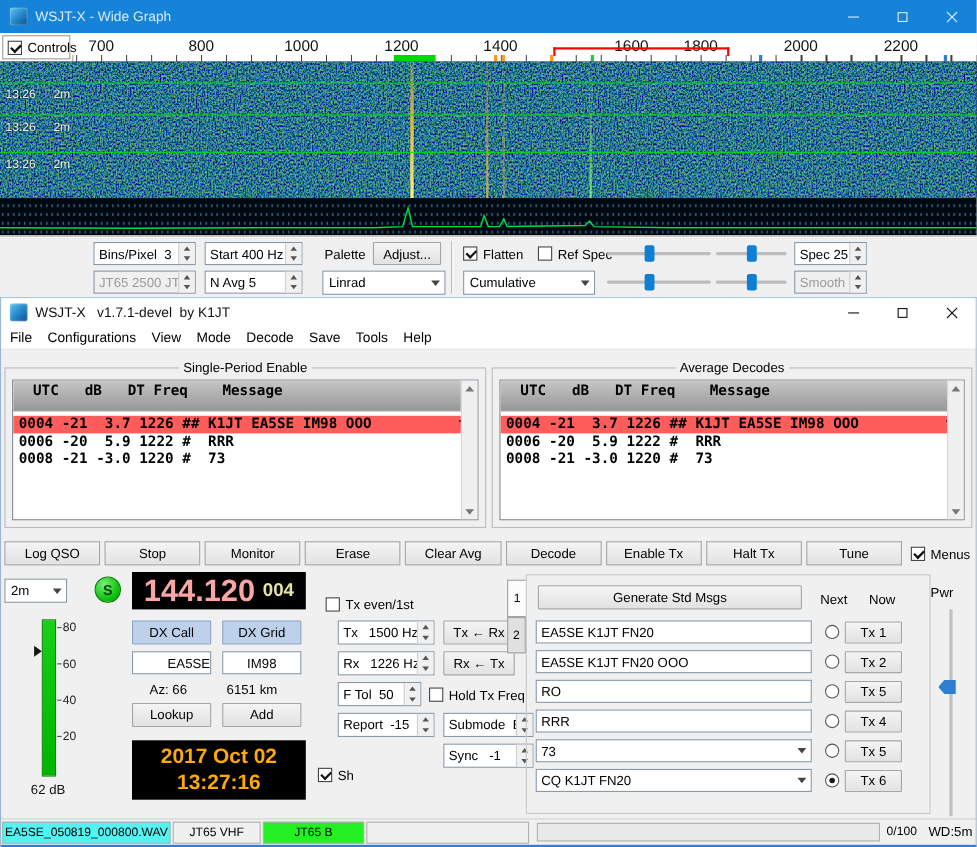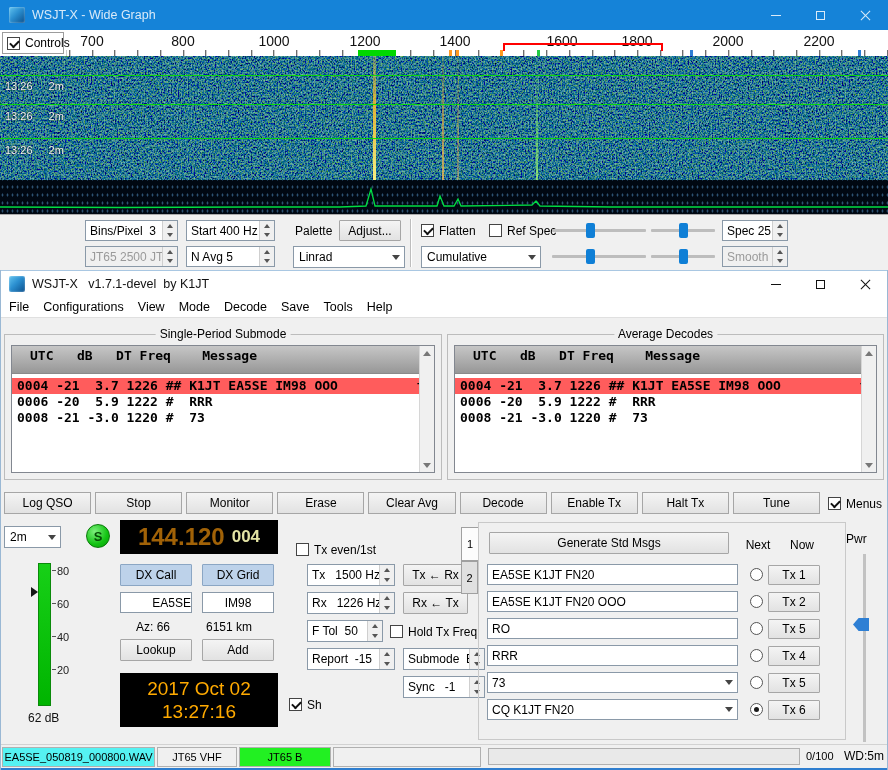--- a/index.html
+++ b/index.html
@@ -91,25 +91,25 @@
   .dt-row.hl{background:#ff5c5c}
   .dt-scroll{width:15px;background:#f0f0f0;border-left:1px solid #d6d6d6;display:flex;flex-direction:column;justify-content:space-between;align-items:center}
   .dt-scroll i{height:14px;display:flex;align-items:center;justify-content:center}
   .dt-scroll i.up::after{content:"";border:4px solid transparent;border-bottom:5px solid #777;margin-top:-4px}
   .dt-scroll i.dn::after{content:"";border:4px solid transparent;border-top:5px solid #777;margin-bottom:-4px}
 
   .action-row{position:absolute;left:4px;top:492px;width:816px;height:22px;display:flex;gap:4px}
   .abtn{flex:1;display:flex;align-items:center;justify-content:center;background:linear-gradient(#f4f4f4,#e2e2e2);border:1px solid #a6a6a6;font-size:12px}
 
   .freq-display{position:absolute;background:#000;display:flex;align-items:center;justify-content:center;gap:7px}
-  .freq-mhz{font-size:24px;font-weight:bold;color:#a16207}
+  .freq-mhz{font-size:28px;font-weight:bold;color:#fca5a5}
   .freq-hz{font-size:17px;font-weight:bold;color:#e3e3a4}
   .s-ind{position:absolute;width:24px;height:24px;border-radius:50%;display:flex;align-items:center;justify-content:center;
     background:radial-gradient(circle at 35% 30%,#7df07d,#12c312 60%,#089a08);color:#054d05;font-weight:bold;font-size:13px;border:1px solid #0a7a0a}
-  .clock{position:absolute;background:#000;color:#ffaa00;font-weight:normal;text-align:center;display:flex;flex-direction:column;justify-content:center;gap:2px}
+  .clock{position:absolute;background:#000;color:#ffaa00;font-weight:bold;text-align:center;display:flex;flex-direction:column;justify-content:center;gap:2px}
   .clock div{font-size:19px;line-height:21px}
 
   .m-bar{position:absolute;width:13px;background:linear-gradient(180deg,#17d017,#00b400);border:1px solid #0a8a0a}
   .m-label{position:absolute;font-size:11px;color:#222}
   .m-tick{position:absolute;width:4px;height:1px;background:#555}
   .m-pointer{position:absolute;width:0;height:0;border-top:5px solid transparent;border-bottom:5px solid transparent;border-left:7px solid #151515}
   .m-reading{position:absolute;font-size:12px;color:#111}
 
   .side-tab{position:absolute;width:17px;border:1px solid #a0a0a0;display:flex;align-items:center;justify-content:center;font-size:11px}
   .side-tab.active{background:#fcfcfc;border-right:none}
@@ -155,21 +155,21 @@
         <span class="box"></span>
         <span>Controls</span>
       </label>
     </div>
     <div class="wg-ruler a">
       <span class="rt" style="left:26px">700</span>
       <span class="rt" style="left:117px">800</span>
       <span class="rt" style="left:208px">1000</span>
       <span class="rt" style="left:299px">1200</span>
       <span class="rt" style="left:389px">1400</span>
-      <span class="rt" style="left:496px">1600</span>
+      <span class="rt" style="left:508px">1600</span>
       <span class="rt" style="left:571px">1800</span>
       <span class="rt" style="left:662px">2000</span>
       <span class="rt" style="left:753px">2200</span>
       <div class="tickstrip"></div>
       <div class="greenbar" style="left:292px;width:38px"></div>
       <div class="redbracket" style="left:437px;width:160px"></div>
       <div class="rtick" style="left:383px;background:#ff9a20"></div>
       <div class="rtick" style="left:390px;background:#ff9a20"></div>
       <div class="rtick" style="left:434px;background:#ff9a20"></div>
       <div class="rtick" style="left:471px;background:#22cc44"></div>
@@ -324,21 +324,21 @@
     <span class="menu-item">Mode</span>
     <span class="menu-item">Decode</span>
     <span class="menu-item">Save</span>
     <span class="menu-item">Tools</span>
     <span class="menu-item">Help</span>
   </div>
 
   <div class="a mw-body"></div>
 
   <div class="groupbox" style="left:4px;top:334px;width:438px;height:146px">
-    <span class="legend">Single-Period Submode</span>
+    <span class="legend">Single-Period Enable</span>
     <div class="decode-table">
       <div class="dt-main">
         <div class="dt-header mono">UTC   dB   DT Freq    Message</div>
         <div class="dt-rows">
           <div class="dt-row mono hl">0004 -21  3.7 1226 ## K1JT EA5SE IM98 OOO          f</div>
           <div class="dt-row mono">0006 -20  5.9 1222 #  RRR</div>
           <div class="dt-row mono">0008 -21 -3.0 1220 #  73</div>
         </div>
       </div>
       <div class="dt-scroll">

